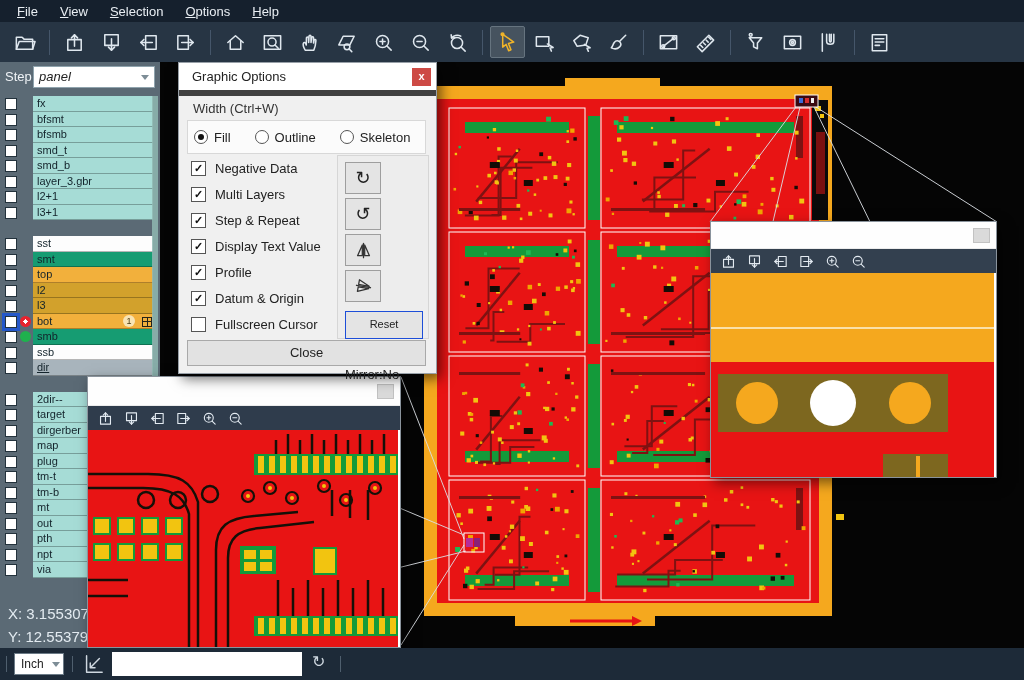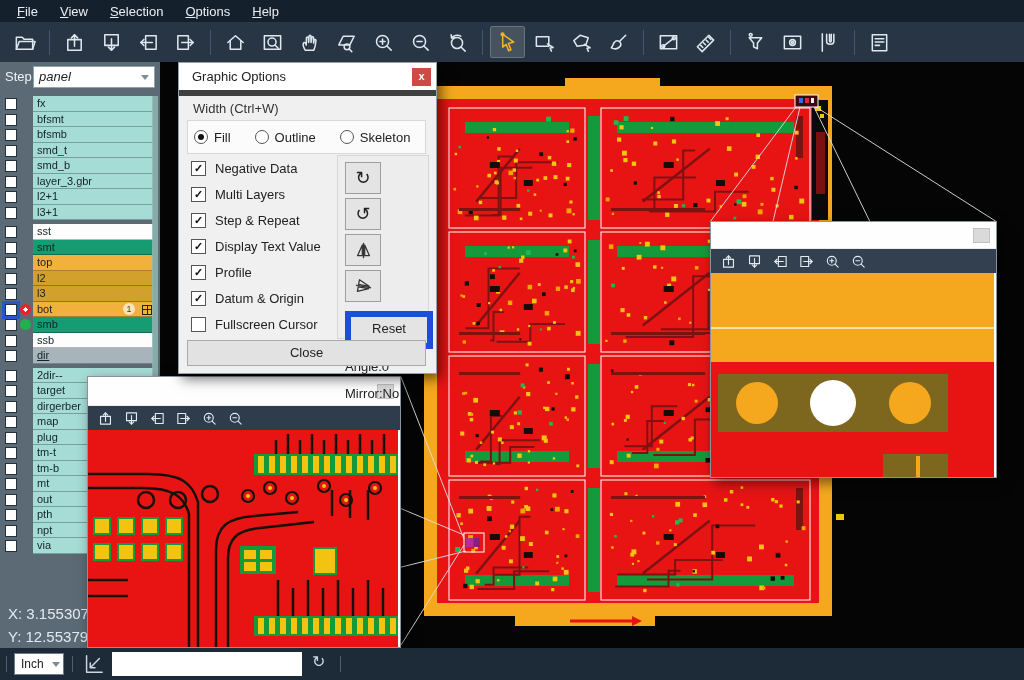--- a/index.html
+++ b/index.html
@@ -27,21 +27,21 @@
   
   #sidebar{left:0;top:62px;width:160px;height:586px;background:#5b6a75;z-index:2;}
   #steprow{position:absolute;left:0;top:2px;width:163px;height:26px;}
   #steplabel{position:absolute;left:5px;top:5px;color:#f0f4f7;font-size:13px;}
   #stepselect{position:absolute;left:33px;top:2px;width:122px;height:22px;background:#fff;
               border:1px solid #8fa3ad;box-sizing:border-box;font-size:13px;color:#222;
               line-height:20px;padding-left:5px;font-style:italic;}
   .chev{position:absolute;right:5px;top:8px;width:0;height:0;border-left:4px solid transparent;
         border-right:4px solid transparent;border-top:5px solid #7d8d96;}
   #layers{position:absolute;left:0;top:34px;width:160px;}
-  .lgroup{margin-bottom:4px;}
+  .lgroup{margin-bottom:16px;}
   .lrow{position:relative;height:15.5px;}
   .cbx{position:absolute;left:5px;top:2px;width:10px;height:10px;background:#fff;border:1px solid #23323c;}
   .lrow.sel .cbx{box-shadow:0 0 0 3px #2457c9;}
   .ldot{position:absolute;left:20px;top:2px;width:11px;height:11px;border-radius:50%;}
   .ldot.red{background:radial-gradient(circle at 50% 50%, #fff 0 2px, #e8232e 2.2px);}
   .ldot.green{background:#1fb14e;}
   .lname{position:absolute;left:33px;right:7px;top:0;bottom:0;font-size:11px;color:#13232b;
          padding-left:4px;display:flex;align-items:center;border-bottom:1px solid rgba(0,0,0,.28);
          box-sizing:border-box;}
   .clr-teal{background:var(--row-teal);} .clr-white{background:#fdfdfd;}
@@ -85,21 +85,21 @@
   .radio-item.on .radio-circ::after{content:"";width:6px;height:6px;border-radius:50%;background:#111;}
   #chk-col{position:absolute;left:12px;top:92px;}
   .chk-row{height:26px;display:flex;align-items:center;font-size:13px;color:#222;}
   .chk-box{width:13px;height:13px;background:#fff;border:1px solid #555;margin-right:9px;
            font-size:11px;font-weight:bold;line-height:13px;text-align:center;color:#111;}
   #dlg-right{position:absolute;left:158px;top:92px;width:92px;height:184px;background:#ededed;border:1px solid #d6d6d6;
              box-sizing:border-box;padding:6px 0 0 7px;}
   .mini-btn{width:36px;height:32px;background:#e4e4e4;border:1px solid #9e9e9e;display:inline-flex;
             align-items:center;justify-content:center;font-size:18px;color:#222;margin:0 4px 4px 0;box-sizing:border-box;}
   .mini-btn svg{width:19px;height:19px;color:#333;}
-  #reset-btn{width:76px;height:26px;background:#e4e4e4;border:6px solid #1d4ed8;font-size:13px;color:#222;
+  #reset-btn{width:76px;height:26px;background:#e4e4e4;border:1px solid #1d4ed8;font-size:11px;color:#222;
              text-align:center;line-height:24px;margin-top:5px;}
   .dlg-info{font-size:13px;color:#222;margin-top:10px;}
   #close-btn{position:absolute;left:8px;top:277px;width:239px;height:26px;background:#e2e2e2;border:1px solid #a9a9a9;
              font-size:13px;color:#222;text-align:center;line-height:24px;box-sizing:border-box;}
 
   
   #bottombar{left:0;top:648px;width:1024px;height:32px;background:#1d2a38;z-index:9;}
   .bb-sep{position:absolute;top:8px;width:1px;height:16px;background:#4f5f6e;}
   #unitbox{position:absolute;left:14px;top:5px;width:50px;height:22px;background:#fff;border:1px solid #6c7b87;
            box-sizing:border-box;font-size:12px;color:#222;line-height:20px;padding-left:6px;}
@@ -1249,21 +1249,21 @@
           <use href="#i-fliph"></use>
         </svg>
       </div>
     <div class="mini-btn">
         <svg class="ic">
           <use href="#i-flipv"></use>
         </svg>
       </div>
     <div id="reset-btn">Reset</div>
     <div class="dlg-info">Angle:0</div>
-    <div class="dlg-info" style="margin-top:12px">Mirror:No</div>
+    <div class="dlg-info" style="margin-top:3px">Mirror:No</div>
   </div>
   <div id="close-btn">Close</div>
 </div>
 
 <div id="bottombar" class="abs">
   <div class="bb-sep" style="left:6px"></div>
   <div id="unitbox">
     <span>Inch</span>
     <span class="chev"></span>
   </div>

